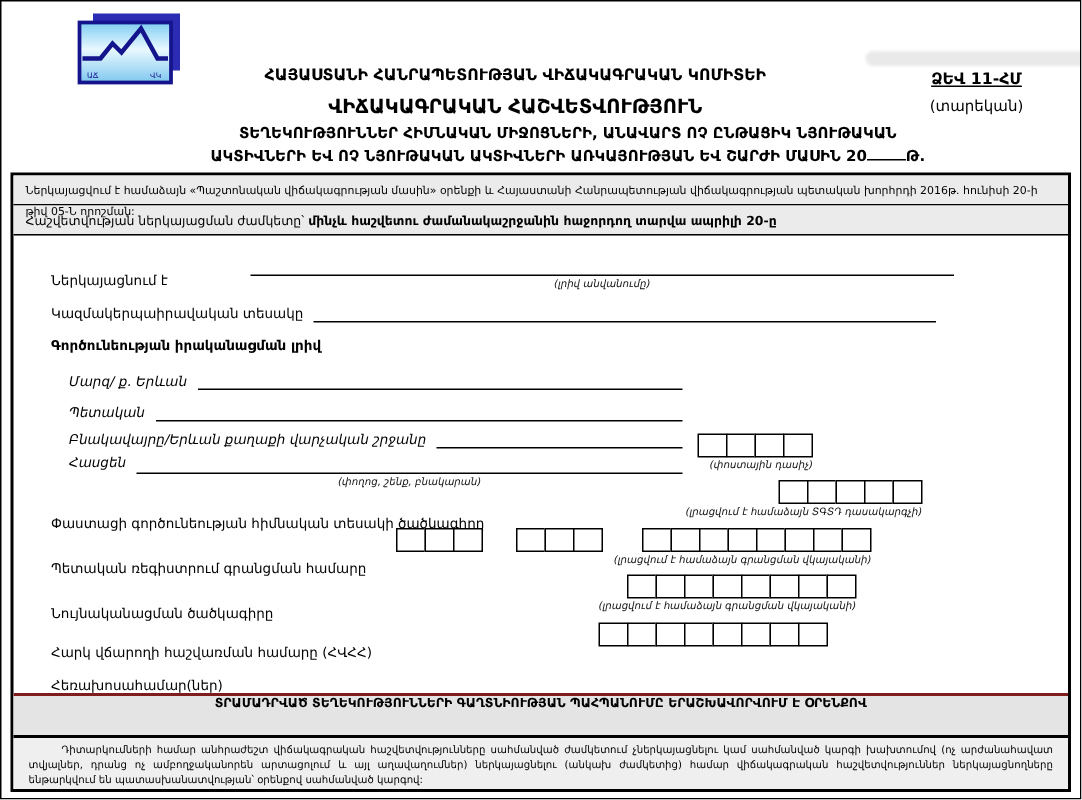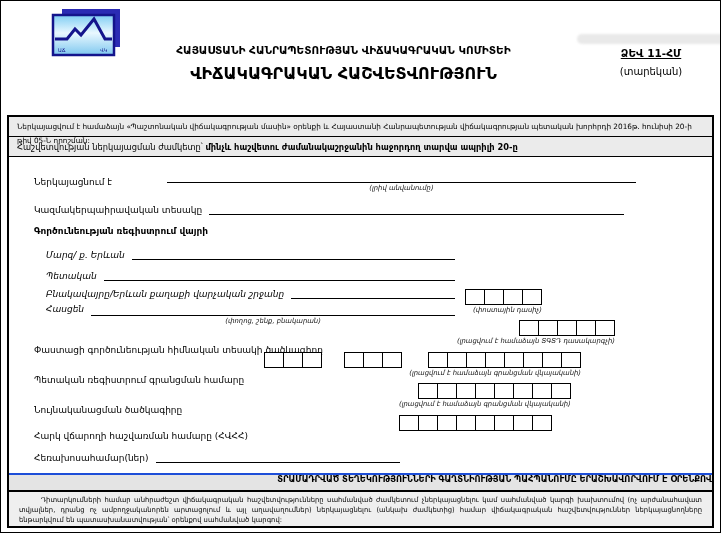--- a/index.html
+++ b/index.html
@@ -3,21 +3,21 @@
 <meta charset="utf-8">
 <style>
   html,body{margin:0;padding:0;background:#fff;}
   body{font-family:"DejaVu Sans", sans-serif; color:#000;}
   .page{position:relative;width:721px;height:533px;box-sizing:border-box;border:1px solid #000;background:#fff;overflow:hidden;}
   
   .header{position:relative;height:116px;margin-left:36px;}
   .logo{position:absolute;left:9px;top:5px;width:80px;height:52px;}
   .smudge{position:absolute;left:540px;top:33px;width:166px;height:10px;background:#cfcfcf;opacity:.45;border-radius:5px;filter:blur(1px);}
   .hdr-center{position:absolute;left:80px;right:150px;top:44px;text-align:center;font-weight:bold;font-size:10.5px;line-height:1.1;}
-  .hdr-center .l2{margin-top:8px;font-size:16px;}
+  .hdr-center .l2{margin-top:8px;font-size:13px;}
   .hdr-right{position:absolute;right:14px;top:46px;width:110px;text-align:center;font-size:10px;}
   .form-code{font-weight:bold;text-decoration:underline;font-size:10.5px;}
   .form-period{margin-top:7px;}
   .title{position:absolute;left:0;right:0;top:82px;text-align:center;font-weight:bold;font-size:10px;line-height:1.35;}
   .yearblank{display:inline-block;width:26px;border-bottom:1px solid #000;height:9px;}
   
   .formbox{position:absolute;left:6px;right:6px;top:114px;bottom:4px;border:2px solid #000;background:#fff;box-sizing:border-box;}
   .notice{background:#ebebeb;border-bottom:1px solid #000;padding:3px 8px;box-sizing:border-box;}
   .n1{font-size:7.3px;height:20px;line-height:14px;}
   .n2{font-size:8.3px;height:20px;line-height:14px;}
@@ -31,38 +31,38 @@
   .ul{display:block;width:100%;border-bottom:1px solid #000;height:11px;}
   .cap{font-size:6.8px;font-style:italic;white-space:nowrap;margin-top:1px;color:#111;}
   .cellgroup{display:flex;flex-direction:column;align-items:flex-end;position:absolute;}
   .cells{display:inline-flex;}
   .cell{display:inline-block;width:18px;height:14px;background:#fff;border:1px solid #000;margin-left:-1px;}
   .cell:first-child{margin-left:0;}
   .regline{display:flex;}
   .gap1{width:22px;} .gap2{width:26px;}
   .at{margin:0 8px;font-size:9px;}
   
-  .r-presented{margin-top:12px;height:24px;padding-right:76px;align-items:center;gap:48px;}
+  .r-presented{margin-top:12px;height:24px;padding-right:76px;align-items:flex-end;gap:48px;}
   .r-presented .lbl{margin-top:2px;}
   .r-legal{margin-top:6px;height:16px;padding-right:88px;}
   .r-heading{margin-top:8px;height:13px;font-weight:bold;}
   .r-marz{margin-top:3px;height:21px;padding-right:257px;}
   .r-comm{height:21px;padding-right:257px;}
   .r-settl{height:18px;padding-right:257px;}
   .r-addr{height:28px;padding-right:257px;align-items:flex-start;}
   .r-addr .lbl{margin-top:5px;text-align:center;}
   .r-activity{height:28px;}
   .r-register{height:30px;}
   .r-idcode{height:30px;}
   .r-tin{height:26px;}
   .r-phone{margin-top:6px;height:16px;padding-right:312px;}
   .r-email{margin-top:4px;height:16px;}
   .line-fix{display:inline-block;border-bottom:1px solid #000;height:11px;}
   
-  .confbar{position:absolute;left:0;right:0;bottom:34px;height:19px;box-sizing:border-box;border-top:2px solid #1d4ed8;border-bottom:2px solid #000;background:#e4e4e4;text-align:right;font-weight:bold;font-size:8.3px;line-height:9px;}
+  .confbar{position:absolute;left:0;right:0;bottom:34px;height:30px;box-sizing:border-box;border-top:2px solid #7f1d1d;border-bottom:2px solid #000;background:#e4e4e4;text-align:center;font-weight:bold;font-size:8.3px;line-height:9px;}
   .footnote{position:absolute;left:0;right:0;bottom:0;height:34px;background:#efefef;font-size:6.8px;line-height:1.5;padding:3px 10px 0 10px;box-sizing:border-box;text-align:justify;text-indent:22px;}
 </style>
 </head>
 <body>
 
 <div class="page">
 
   <div class="header">
     <div class="logo">
       <svg width="80" height="52" viewBox="0 0 80 52">
@@ -82,20 +82,24 @@
     </div>
     <div class="smudge"></div>
     <div class="hdr-center">
       <div>ՀԱՅԱՍՏԱՆԻ ՀԱՆՐԱՊԵՏՈՒԹՅԱՆ  ՎԻՃԱԿԱԳՐԱԿԱՆ ԿՈՄԻՏԵԻ</div>
       <div class="l2">ՎԻՃԱԿԱԳՐԱԿԱՆ ՀԱՇՎԵՏՎՈՒԹՅՈՒՆ</div>
     </div>
     <div class="hdr-right">
       <div class="form-code">ՁԵՎ 11-ՀՄ</div>
       <div class="form-period">(տարեկան)</div>
     </div>
+    <div class="title">
+      <div>ՏԵՂԵԿՈՒԹՅՈՒՆՆԵՐ ՀԻՄՆԱԿԱՆ ՄԻՋՈՑՆԵՐԻ, ԱՆԱՎԱՐՏ ՈՉ ԸՆԹԱՑԻԿ ՆՅՈՒԹԱԿԱՆ</div>
+      <div><span>ԱԿՏԻՎՆԵՐԻ ԵՎ  ՈՉ  ՆՅՈՒԹԱԿԱՆ ԱԿՏԻՎՆԵՐԻ ԱՌԿԱՅՈՒԹՅԱՆ ԵՎ ՇԱՐԺԻ ՄԱՍԻՆ  20</span><span class="yearblank"></span><span>Թ.</span></div>
+    </div>
   </div>
 
   <div class="formbox">
     <div class="notice n1">Ներկայացվում է համաձայն «Պաշտոնական վիճակագրության մասին» օրենքի և Հայաստանի Հանրապետության վիճակագրության պետական խորհրդի 2016թ. հունիսի 20-ի թիվ 05-Ն որոշման:</div>
     <div class="notice n2">
       <span>Հաշվետվության ներկայացման ժամկետը՝</span>
       <b>մինչև հաշվետու ժամանակաշրջանին հաջորդող տարվա ապրիլի 20-ը</b>
     </div>
 
     <div class="fbody">
@@ -109,21 +113,21 @@
       </div>
 
       <div class="frow r-legal">
         <span class="lbl">Կազմակերպաիրավական տեսակը</span>
         <span class="lw">
             <span class="ul"></span>
           </span>
       </div>
 
       <div class="frow r-heading">
-        <span class="bold">Գործունեության ռեգիստրում վայրի</span>
+        <span class="bold">Գործունեության իրականացման լրիվ</span>
       </div>
 
       <div class="frow r-marz" style="padding-left:12px">
         <span class="lbl it">Մարզ/ ք. Երևան</span>
         <span class="lw">
             <span class="ul"></span>
           </span>
       </div>
 
       <div class="frow r-comm" style="padding-left:12px">

